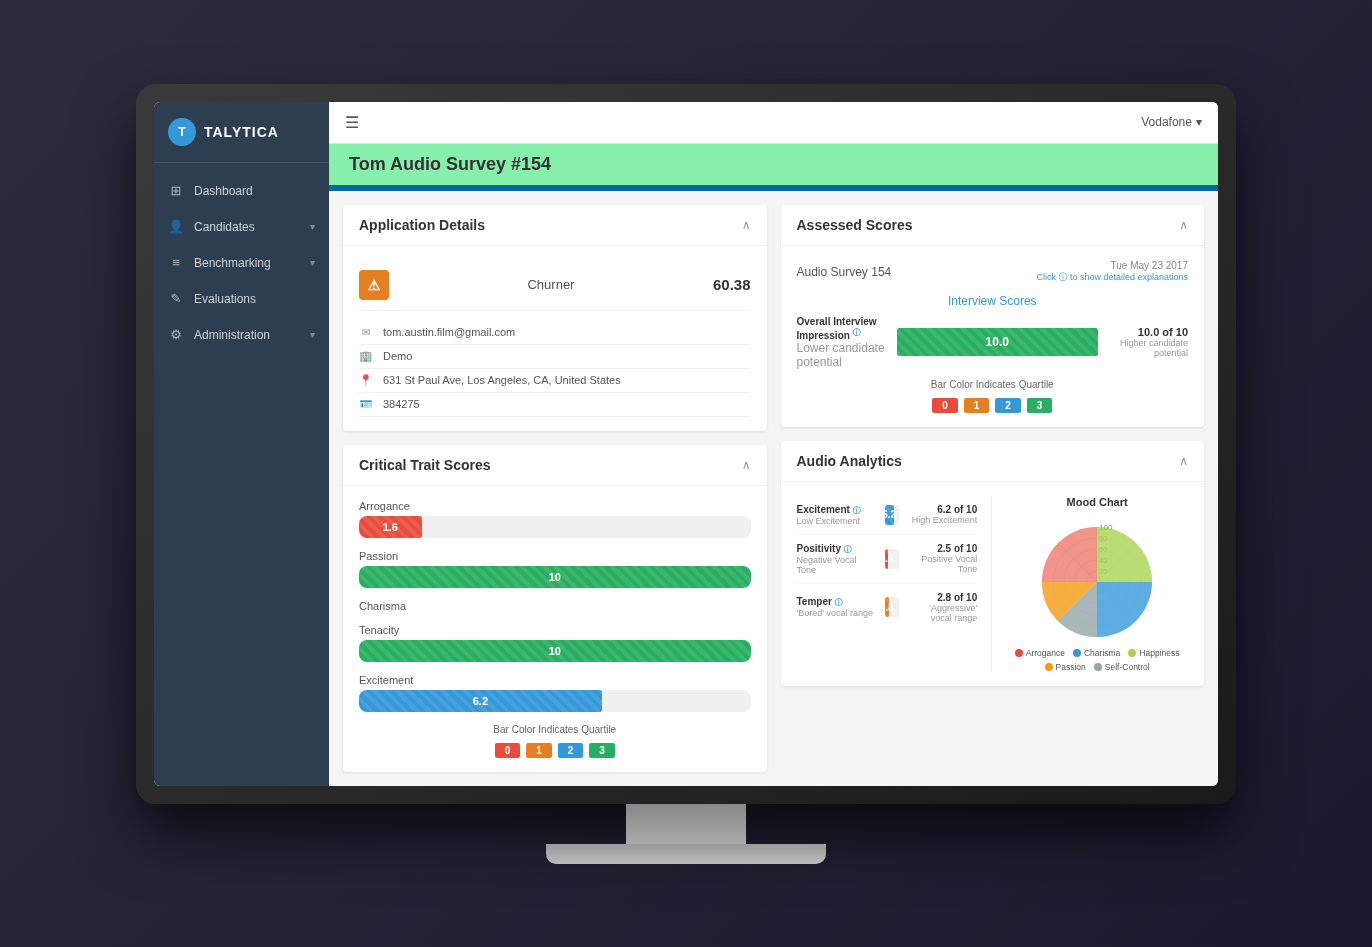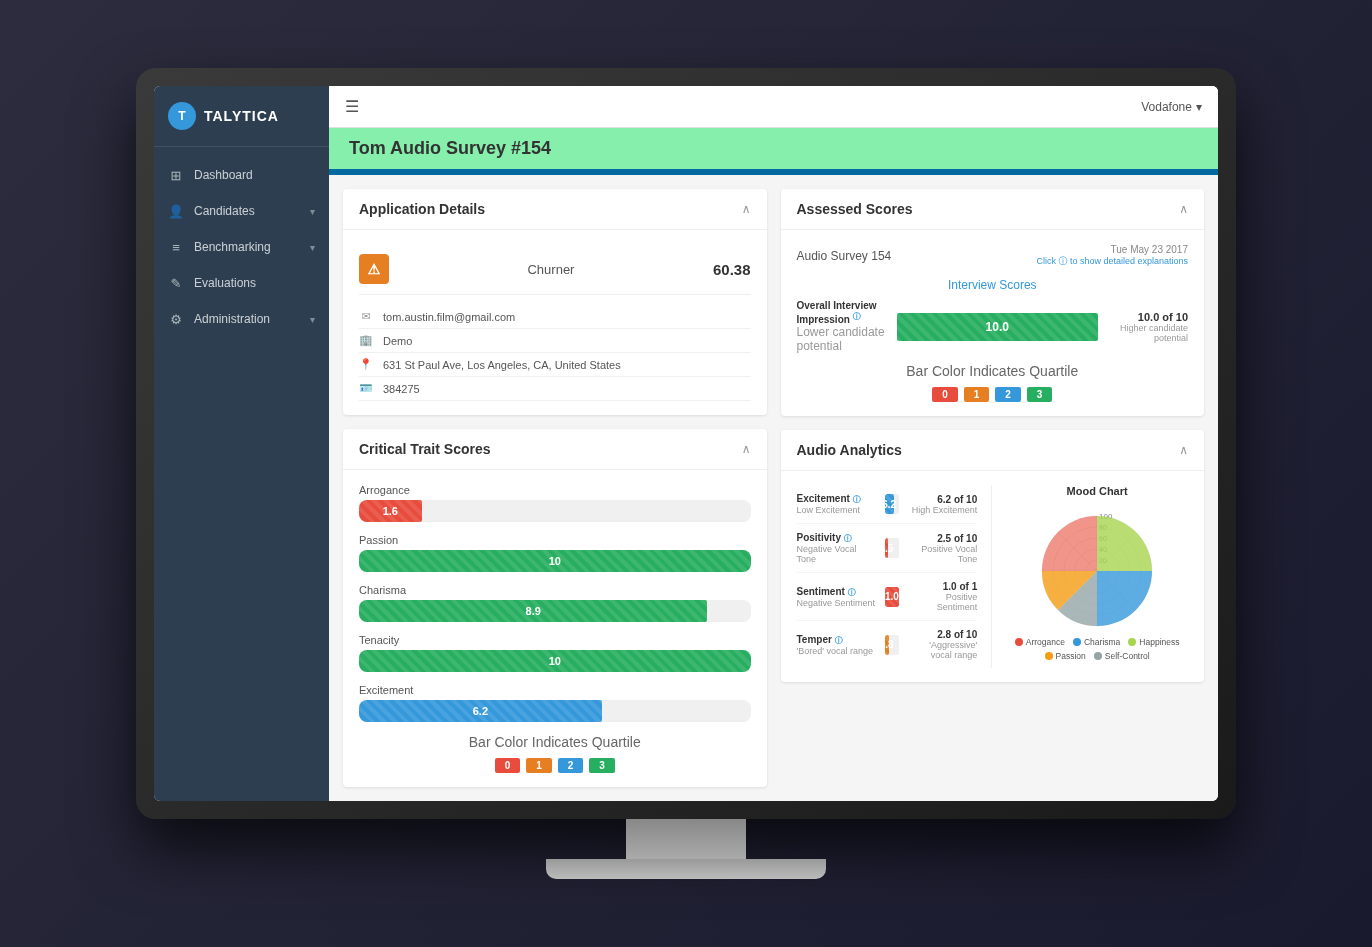--- a/index.html
+++ b/index.html
@@ -305,21 +305,21 @@
 
     .quartile-badge {
       padding: 2px 10px;
       border-radius: 2px;
       font-size: 10px;
       font-weight: 600;
       color: white;
     }
 
     .quartile-label {
-      font-size: 14px;
+      font-size: 10px;
       color: #666;
       text-align: center;
       margin-top: 6px;
     }
 
     
     .assessed-meta {
       display: flex;
       justify-content: space-between;
       align-items: center;
@@ -664,23 +664,20 @@
     </div>
   </div>
                       <div class="trait-section">
     <div class="trait-label">Passion</div>
     <div class="trait-bar-container">
       <div class="trait-bar bar-green" style="width:100%">10</div>
     </div>
   </div>
                       <div class="trait-section">
     <div class="trait-label">Charisma</div>
-    <div class="trait-bar-container">
-      <div class="trait-bar bar-green" style="width:89%">8.9</div>
-    </div>
   </div>
                       <div class="trait-section">
     <div class="trait-label">Tenacity</div>
     <div class="trait-bar-container">
       <div class="trait-bar bar-green" style="width:100%">10</div>
     </div>
   </div>
                       <div class="trait-section">
     <div class="trait-label">Excitement</div>
     <div class="trait-bar-container">
@@ -767,33 +764,20 @@
     <div class="analytic-bar-wrap">
       <div class="analytic-bar bar-red" style="width:25%">2.5</div>
     </div>
     <div class="analytic-score">
       <div class="analytic-score-main">2.5 of 10</div>
       <div class="analytic-score-sub">Positive Vocal Tone</div>
     </div>
   </div>
                         <div class="analytic-row">
     <div class="analytic-label">
-      <div class="analytic-name">Sentiment <span style="color:#3498db;font-size:8px">ⓘ</span></div>
-      <div class="analytic-sub">Negative Sentiment</div>
-    </div>
-    <div class="analytic-bar-wrap">
-      <div class="analytic-bar bar-red" style="width:100%">1.0</div>
-    </div>
-    <div class="analytic-score">
-      <div class="analytic-score-main">1.0 of 1</div>
-      <div class="analytic-score-sub">Positive Sentiment</div>
-    </div>
-  </div>
-                        <div class="analytic-row">
-    <div class="analytic-label">
       <div class="analytic-name">Temper <span style="color:#3498db;font-size:8px">ⓘ</span></div>
       <div class="analytic-sub">'Bored' vocal range</div>
     </div>
     <div class="analytic-bar-wrap">
       <div class="analytic-bar bar-orange" style="width:28%">2.8</div>
     </div>
     <div class="analytic-score">
       <div class="analytic-score-main">2.8 of 10</div>
       <div class="analytic-score-sub">'Aggressive' vocal range</div>
     </div>

